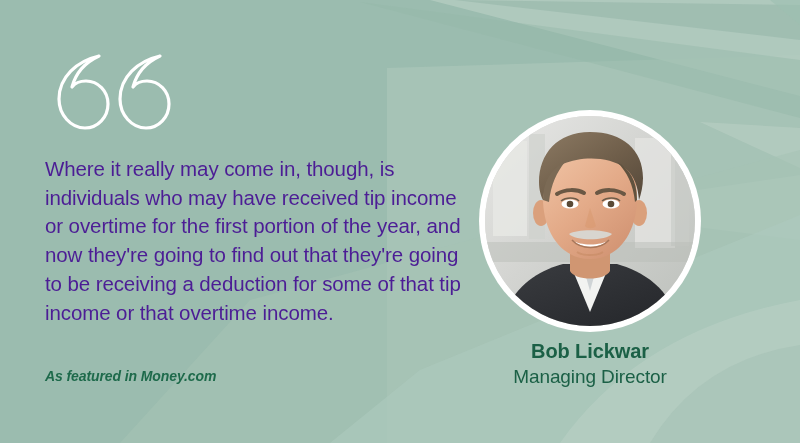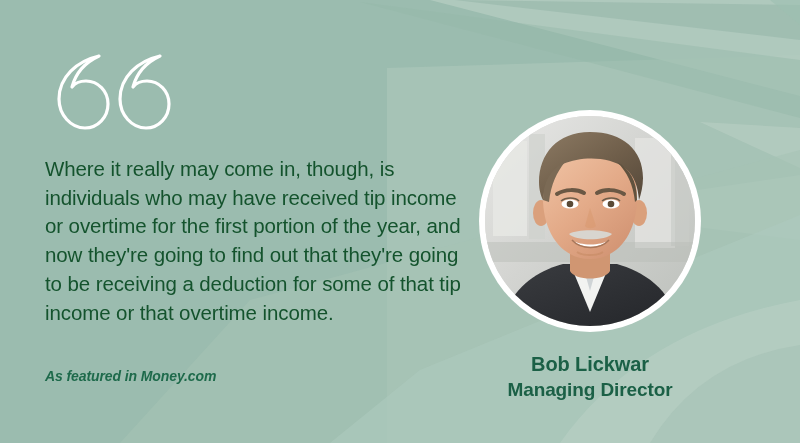--- a/index.html
+++ b/index.html
@@ -37,21 +37,21 @@
     height: 84px;
   }
 
   
   .quote-text {
     position: absolute;
     left: 45px;
     top: 155px;
     width: 420px;
     margin: 0;
-    color: #14532d;
+    color: #4c1d95;
     font-size: 20.5px;
     line-height: 28.7px;
     font-weight: 500;
     letter-spacing: -0.1px;
     white-space: pre-line;
   }
 
   
   .featured-in {
     position: absolute;
@@ -90,35 +90,34 @@
     inset: 0;
   }
 
   
   .attribution {
     position: absolute;
     left: 460px;
     top: 338px;
     width: 260px;
     text-align: center;
-    margin-top: 13px;
   }
   .person-name {
     margin: 0;
     color: #1b6046;
     font-size: 20px;
     font-weight: 700;
     line-height: 26px;
     letter-spacing: -0.1px;
   }
   .person-role {
     margin: 0;
     color: #1b6046;
     font-size: 19px;
-    font-weight: 700;
+    font-weight: 400;
     line-height: 26px;
     letter-spacing: -0.1px;
   }
 </style>
 </head>
 <body>
 
 <div class="card">
 
   <svg class="bg-layer" viewBox="0 0 800 443" preserveAspectRatio="none">

